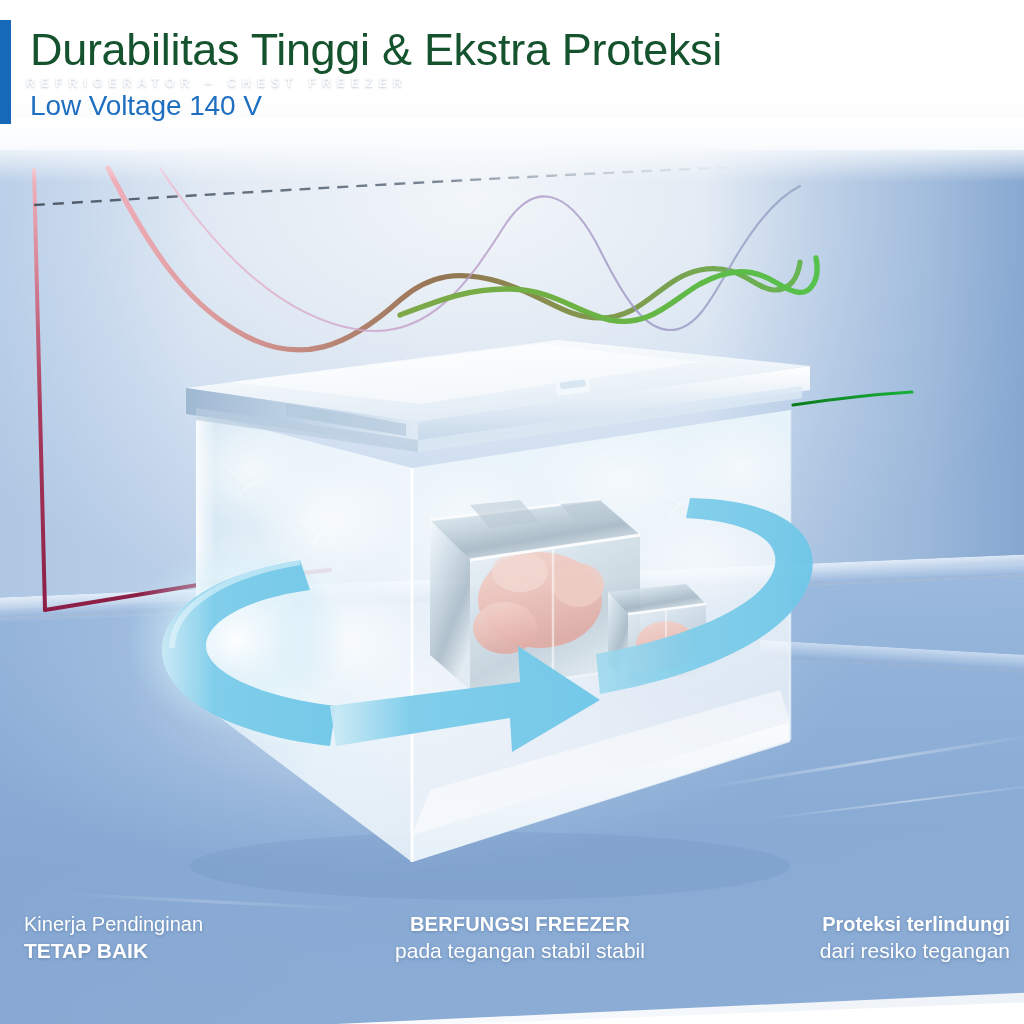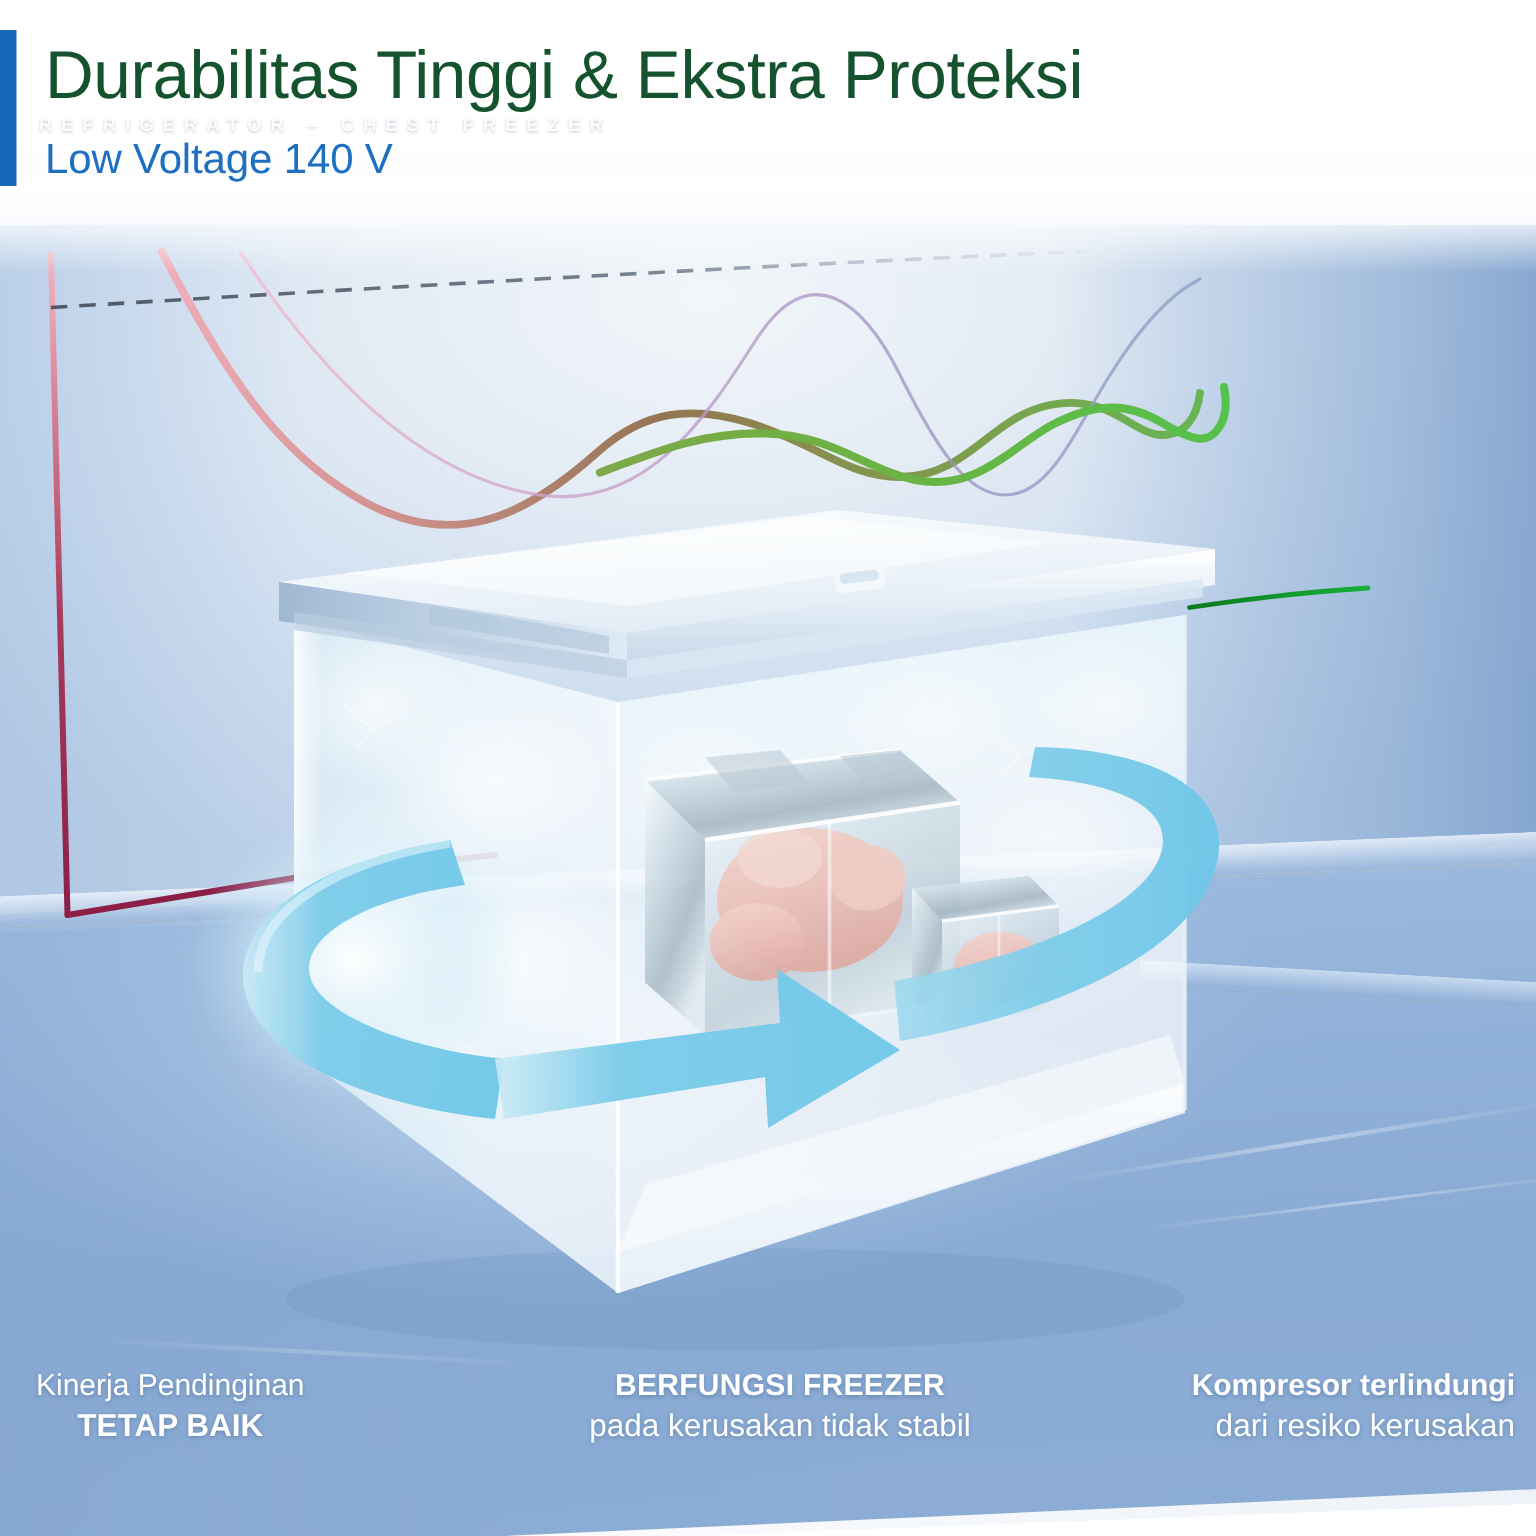--- a/index.html
+++ b/index.html
@@ -99,21 +99,21 @@
     white-space:nowrap;
   }
 
   
   .footer{ position:absolute; left:0; top:900px; width:1024px; height:124px; z-index:10; }
   .foot-col{ position:absolute; color:#ffffff; }
   .foot-line1{ font-size:20px; font-weight:400; line-height:1.28; white-space:nowrap;
                text-shadow:0 1px 3px rgba(40,70,110,.35); }
   .foot-line2{ font-size:21px; font-weight:700; line-height:1.28; white-space:nowrap;
                text-shadow:0 1px 3px rgba(40,70,110,.35); }
-  .foot-left{ left:24px; top:12px; text-align:center; }
+  .foot-left{ left:24px; top:12px; text-align:left; }
   .foot-mid { left:370px; top:12px; text-align:center; width:300px; }
   .foot-right{ left:740px; top:12px; text-align:right; width:270px; }
   .foot-mid .foot-line1{ font-weight:700; font-size:20px; letter-spacing:.2px; }
   .foot-mid .foot-line2{ font-weight:400; font-size:21px; }
   .foot-right .foot-line1{ font-weight:700; font-size:20px; }
   .foot-right .foot-line2{ font-weight:400; font-size:21px; }
 
   .tagline{
     position:absolute; left:26px; top:76px; z-index:10;
     color:rgba(255,255,255,.93);
@@ -405,25 +405,25 @@
 
   <div class="footer">
 
     <div class="foot-col foot-left">
       <div class="foot-line1">Kinerja Pendinginan</div>
       <div class="foot-line2">TETAP BAIK</div>
     </div>
 
     <div class="foot-col foot-mid">
       <div class="foot-line1">BERFUNGSI FREEZER</div>
-      <div class="foot-line2">pada kerusakan tidak stabil</div>
+      <div class="foot-line2">pada tegangan stabil stabil</div>
     </div>
 
     <div class="foot-col foot-right">
-      <div class="foot-line1">Kompresor terlindungi</div>
-      <div class="foot-line2">dari resiko kerusakan</div>
+      <div class="foot-line1">Proteksi terlindungi</div>
+      <div class="foot-line2">dari resiko tegangan</div>
     </div>
 
   </div>
 
   <div class="tagline">REFRIGERATOR – CHEST FREEZER</div>
 
 </div>
 
 </body></html>

